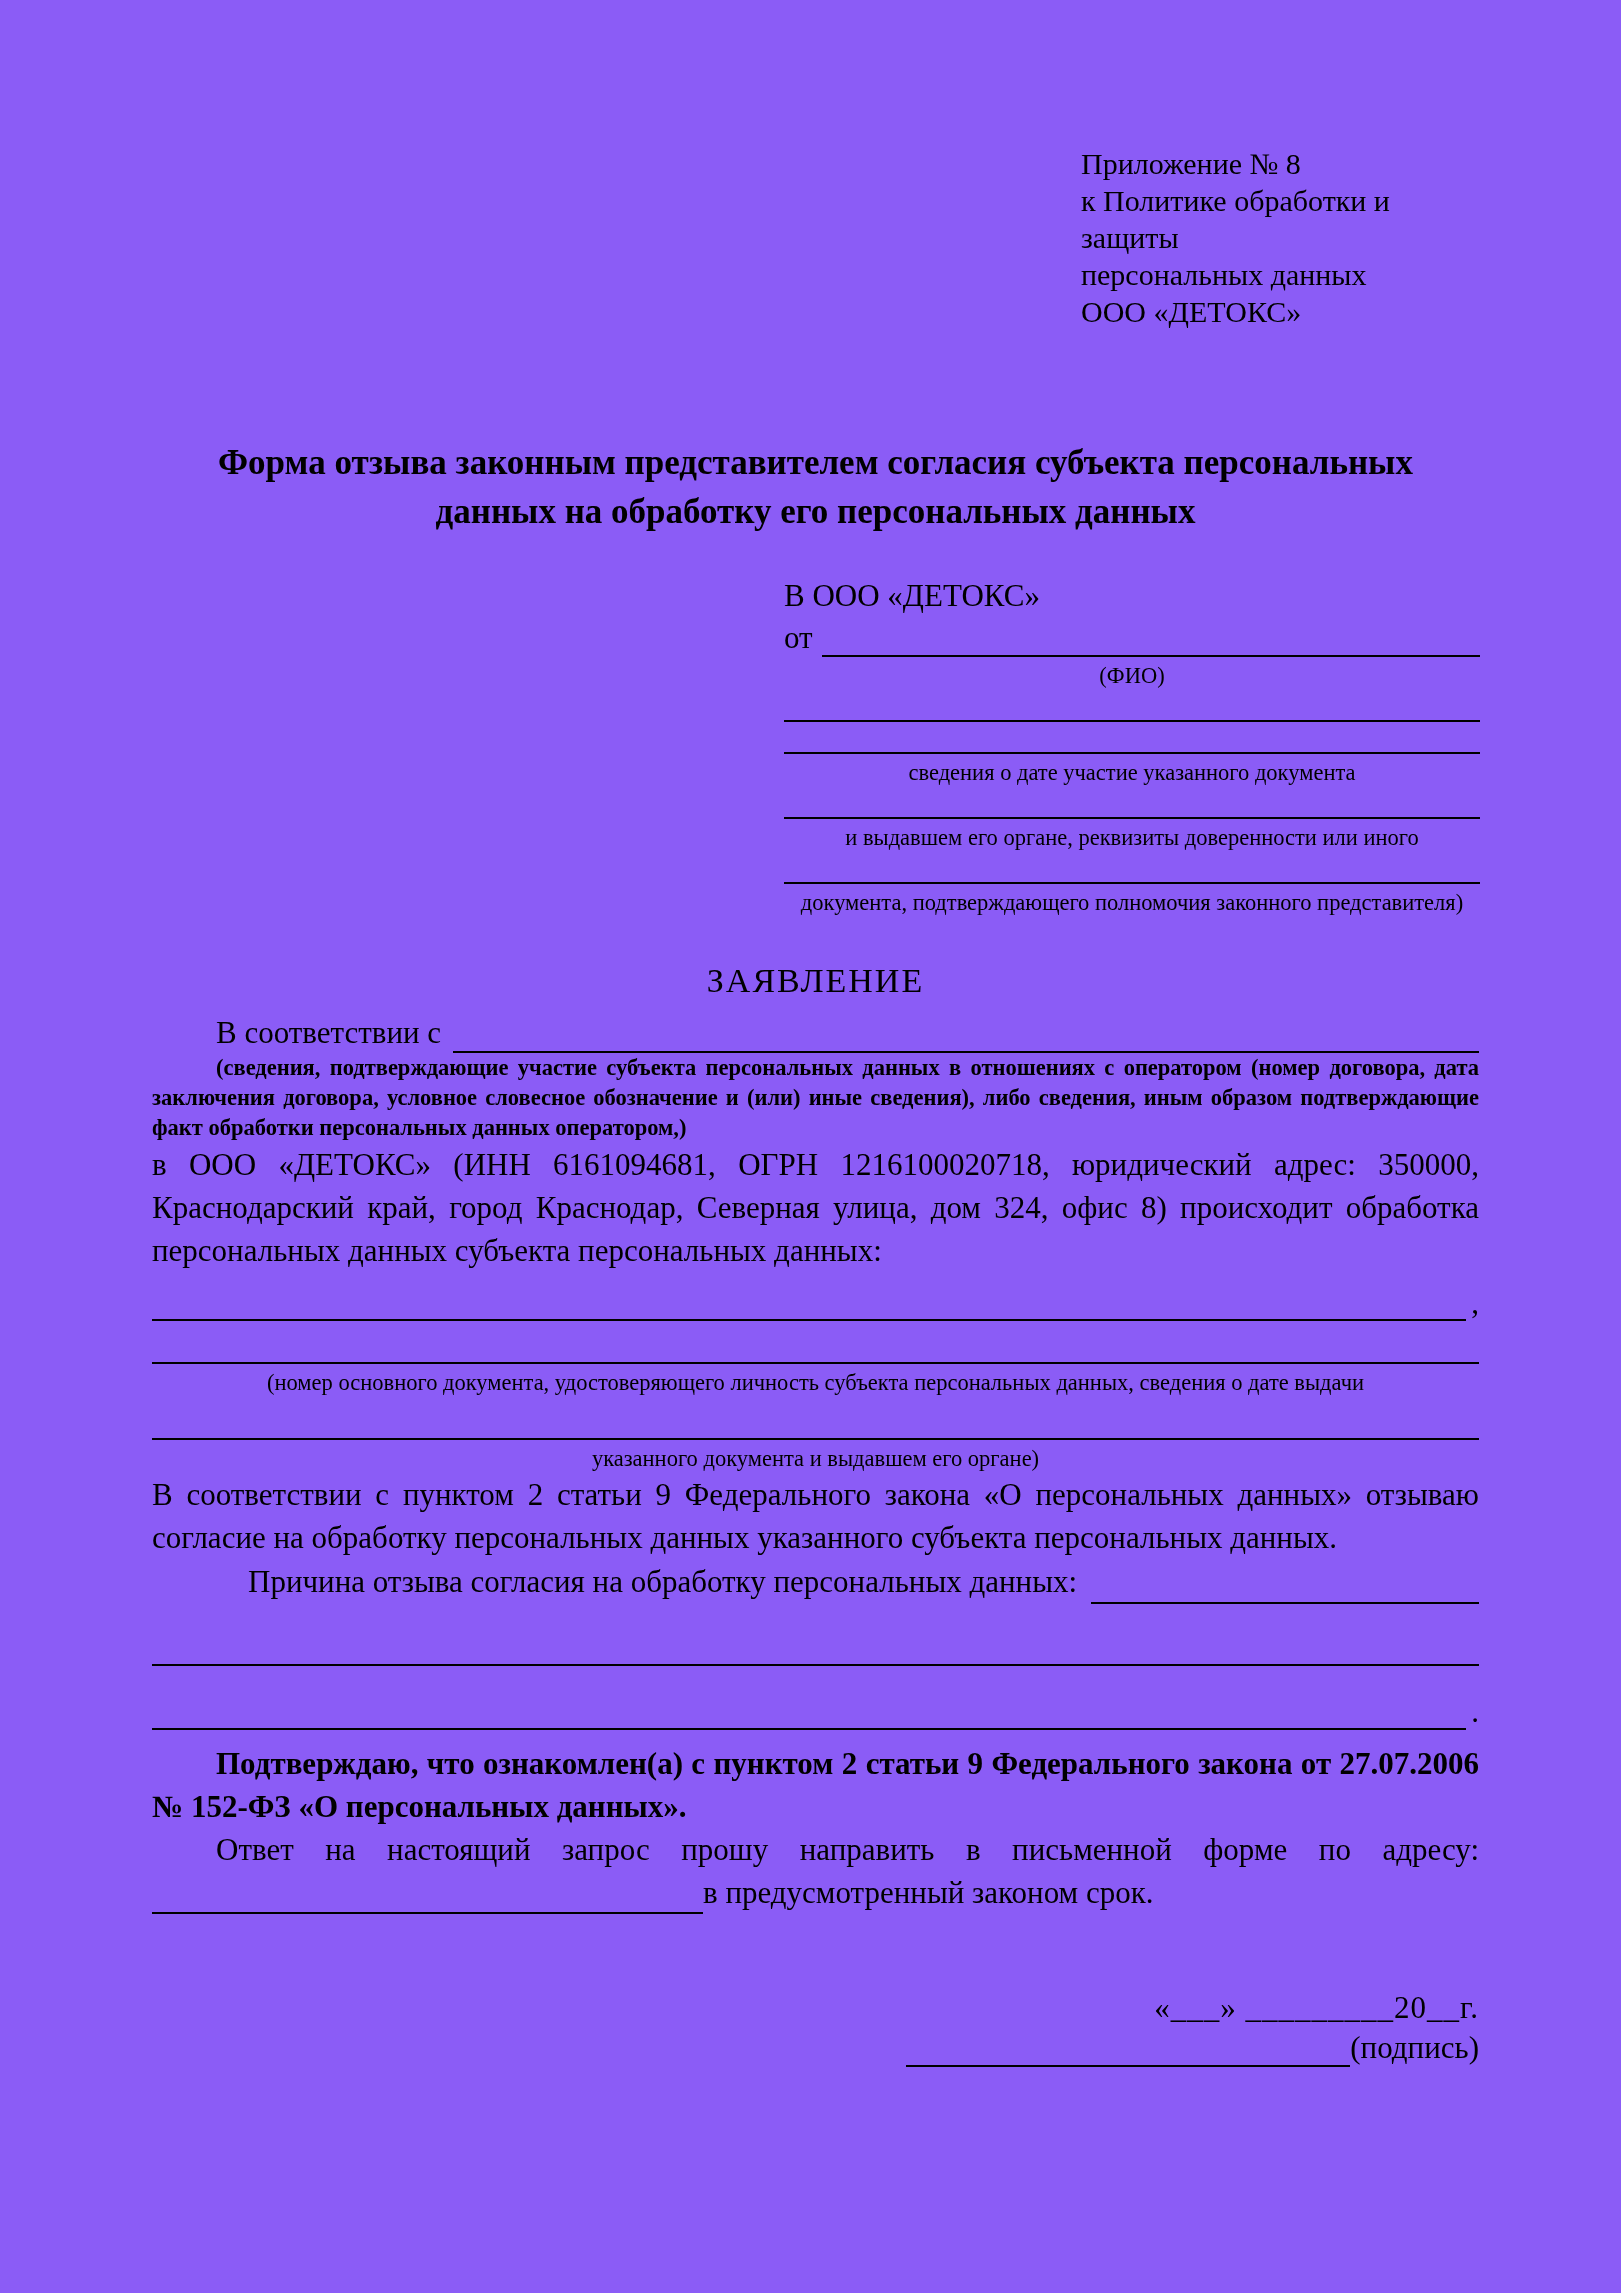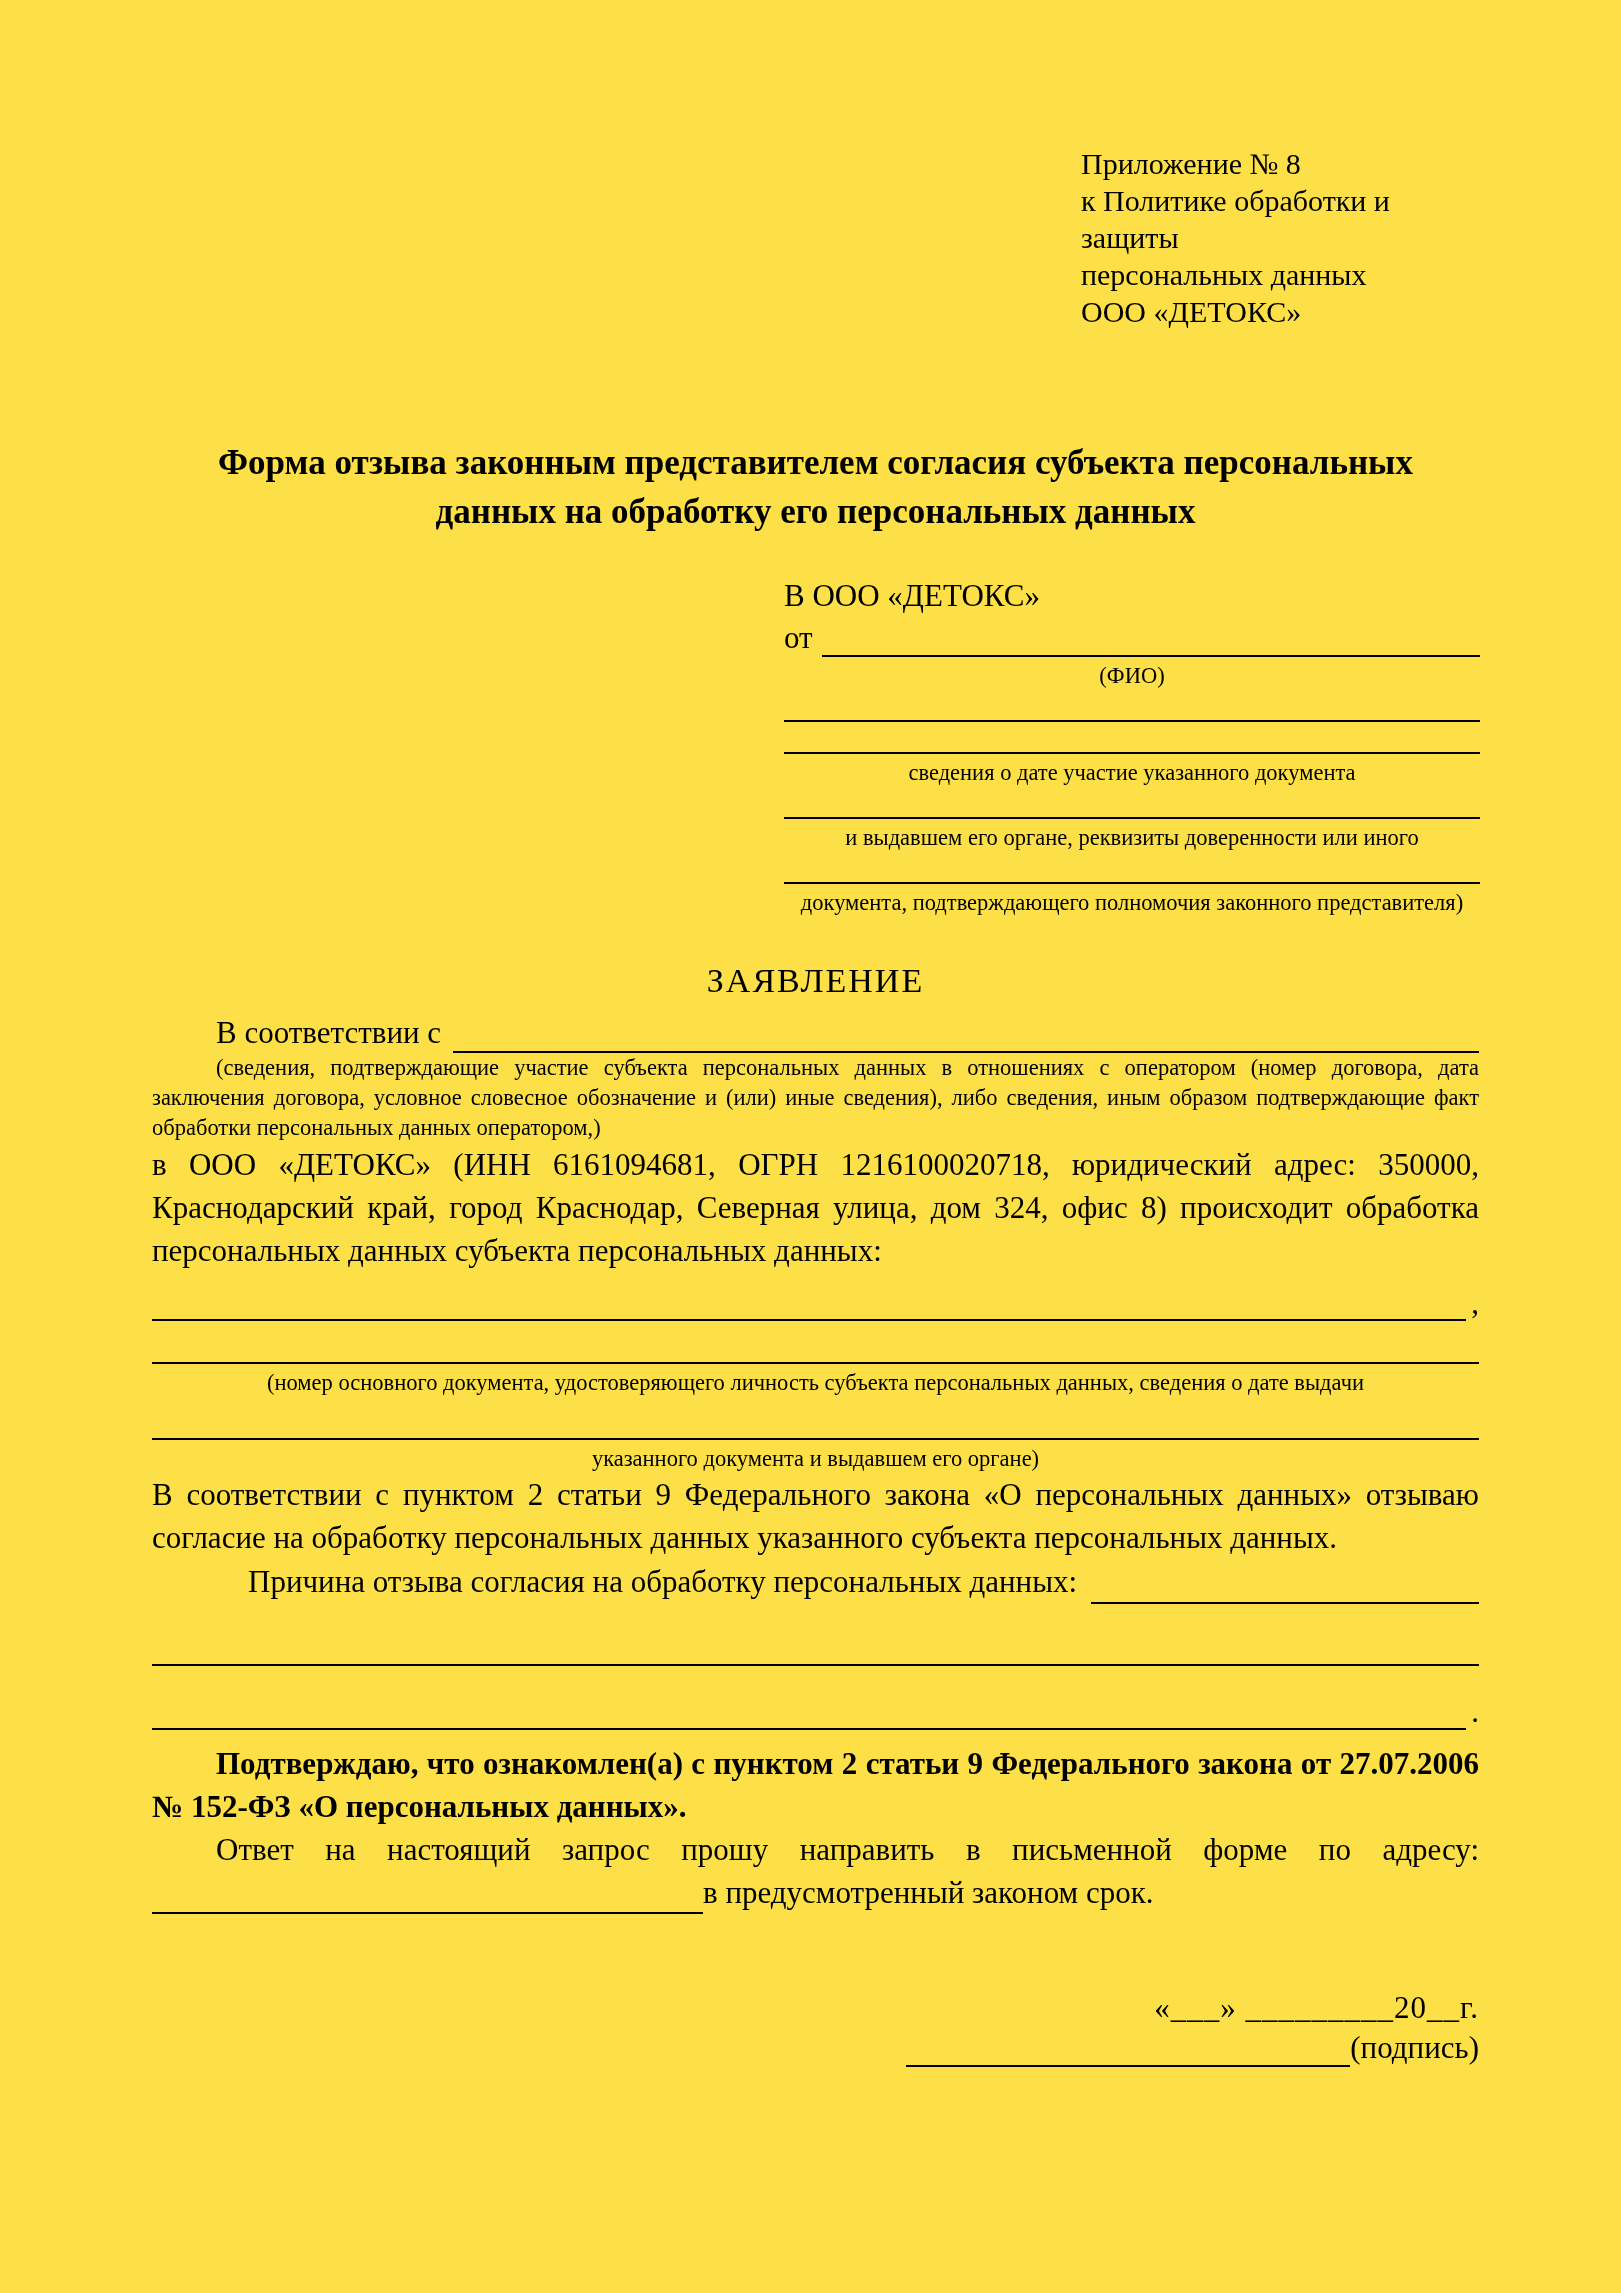--- a/index.html
+++ b/index.html
@@ -1,21 +1,21 @@
 <!DOCTYPE html>
 <html><head>
 <meta charset="utf-8">
 <style>
   * { margin:0; padding:0; box-sizing:border-box; }
   html, body { background:#ffffff; }
   .page {
     position:relative;
     width:1621px; height:2294px;
     margin:0 auto;
-    background:#fde047;
+    background:#8b5cf6;
     color:#000000;
     font-family:"Liberation Serif","DejaVu Serif",serif;
     font-size:31px;
     padding:145px 142px 12px 152px;
     overflow:hidden;
   }
   .corner { margin-left:929px; font-size:30px; line-height:37px; }
   .title {
     margin:108px auto 0; max-width:1274px;
     text-align:center; font-weight:bold; font-size:35px; line-height:49px;
@@ -26,21 +26,21 @@
   .from-row .lbl { line-height:39px; padding-right:9.8px; }
   .line { flex:1 1 auto; border-bottom:2.9px solid #000; }
   .from-row .line { height:39px; }
   .caption { font-size:22.5px; line-height:28px; text-align:center; margin-top:4.9px; }
   .blank { height:32px; border-bottom:2.9px solid #000; }
   .heading { margin-top:41px; text-align:center; font-size:34px; line-height:45px; letter-spacing:2px; }
   .fill-row { display:flex; align-items:flex-end; }
   .fill-row .line { height:39px; }
   .intro-row { margin-top:9.8px; }
   .intro-row .lbl { margin-left:64px; padding-right:11.8px; line-height:41px; white-space:nowrap; }
-  .note { font-size:22.5px; line-height:30px; text-align:justify; text-indent:64px; }
+  .note { font-size:22.5px; line-height:30px; text-align:justify; text-indent:64px;font-weight:bold; }
   .body { text-align:justify; line-height:43px; }
   .indent { text-indent:64px; }
   .subject-blank { height:43px; border-bottom:2.9px solid #000; }
   .tail { line-height:37px; padding-left:4.9px; }
   .reason-row .lbl { margin-left:96px; padding-right:13.7px; white-space:nowrap; line-height:45px; }
   .reason-row .line { height:41px; }
   .blankline { margin-top:31px; height:31px; border-bottom:2.9px solid #000; }
   .dot-row { margin-top:25.5px; }
   .reply-prefix { text-align:justify; text-align-last:justify; text-indent:64px; line-height:43px; }
   .reply-row { display:flex; align-items:flex-end; line-height:43px; }

